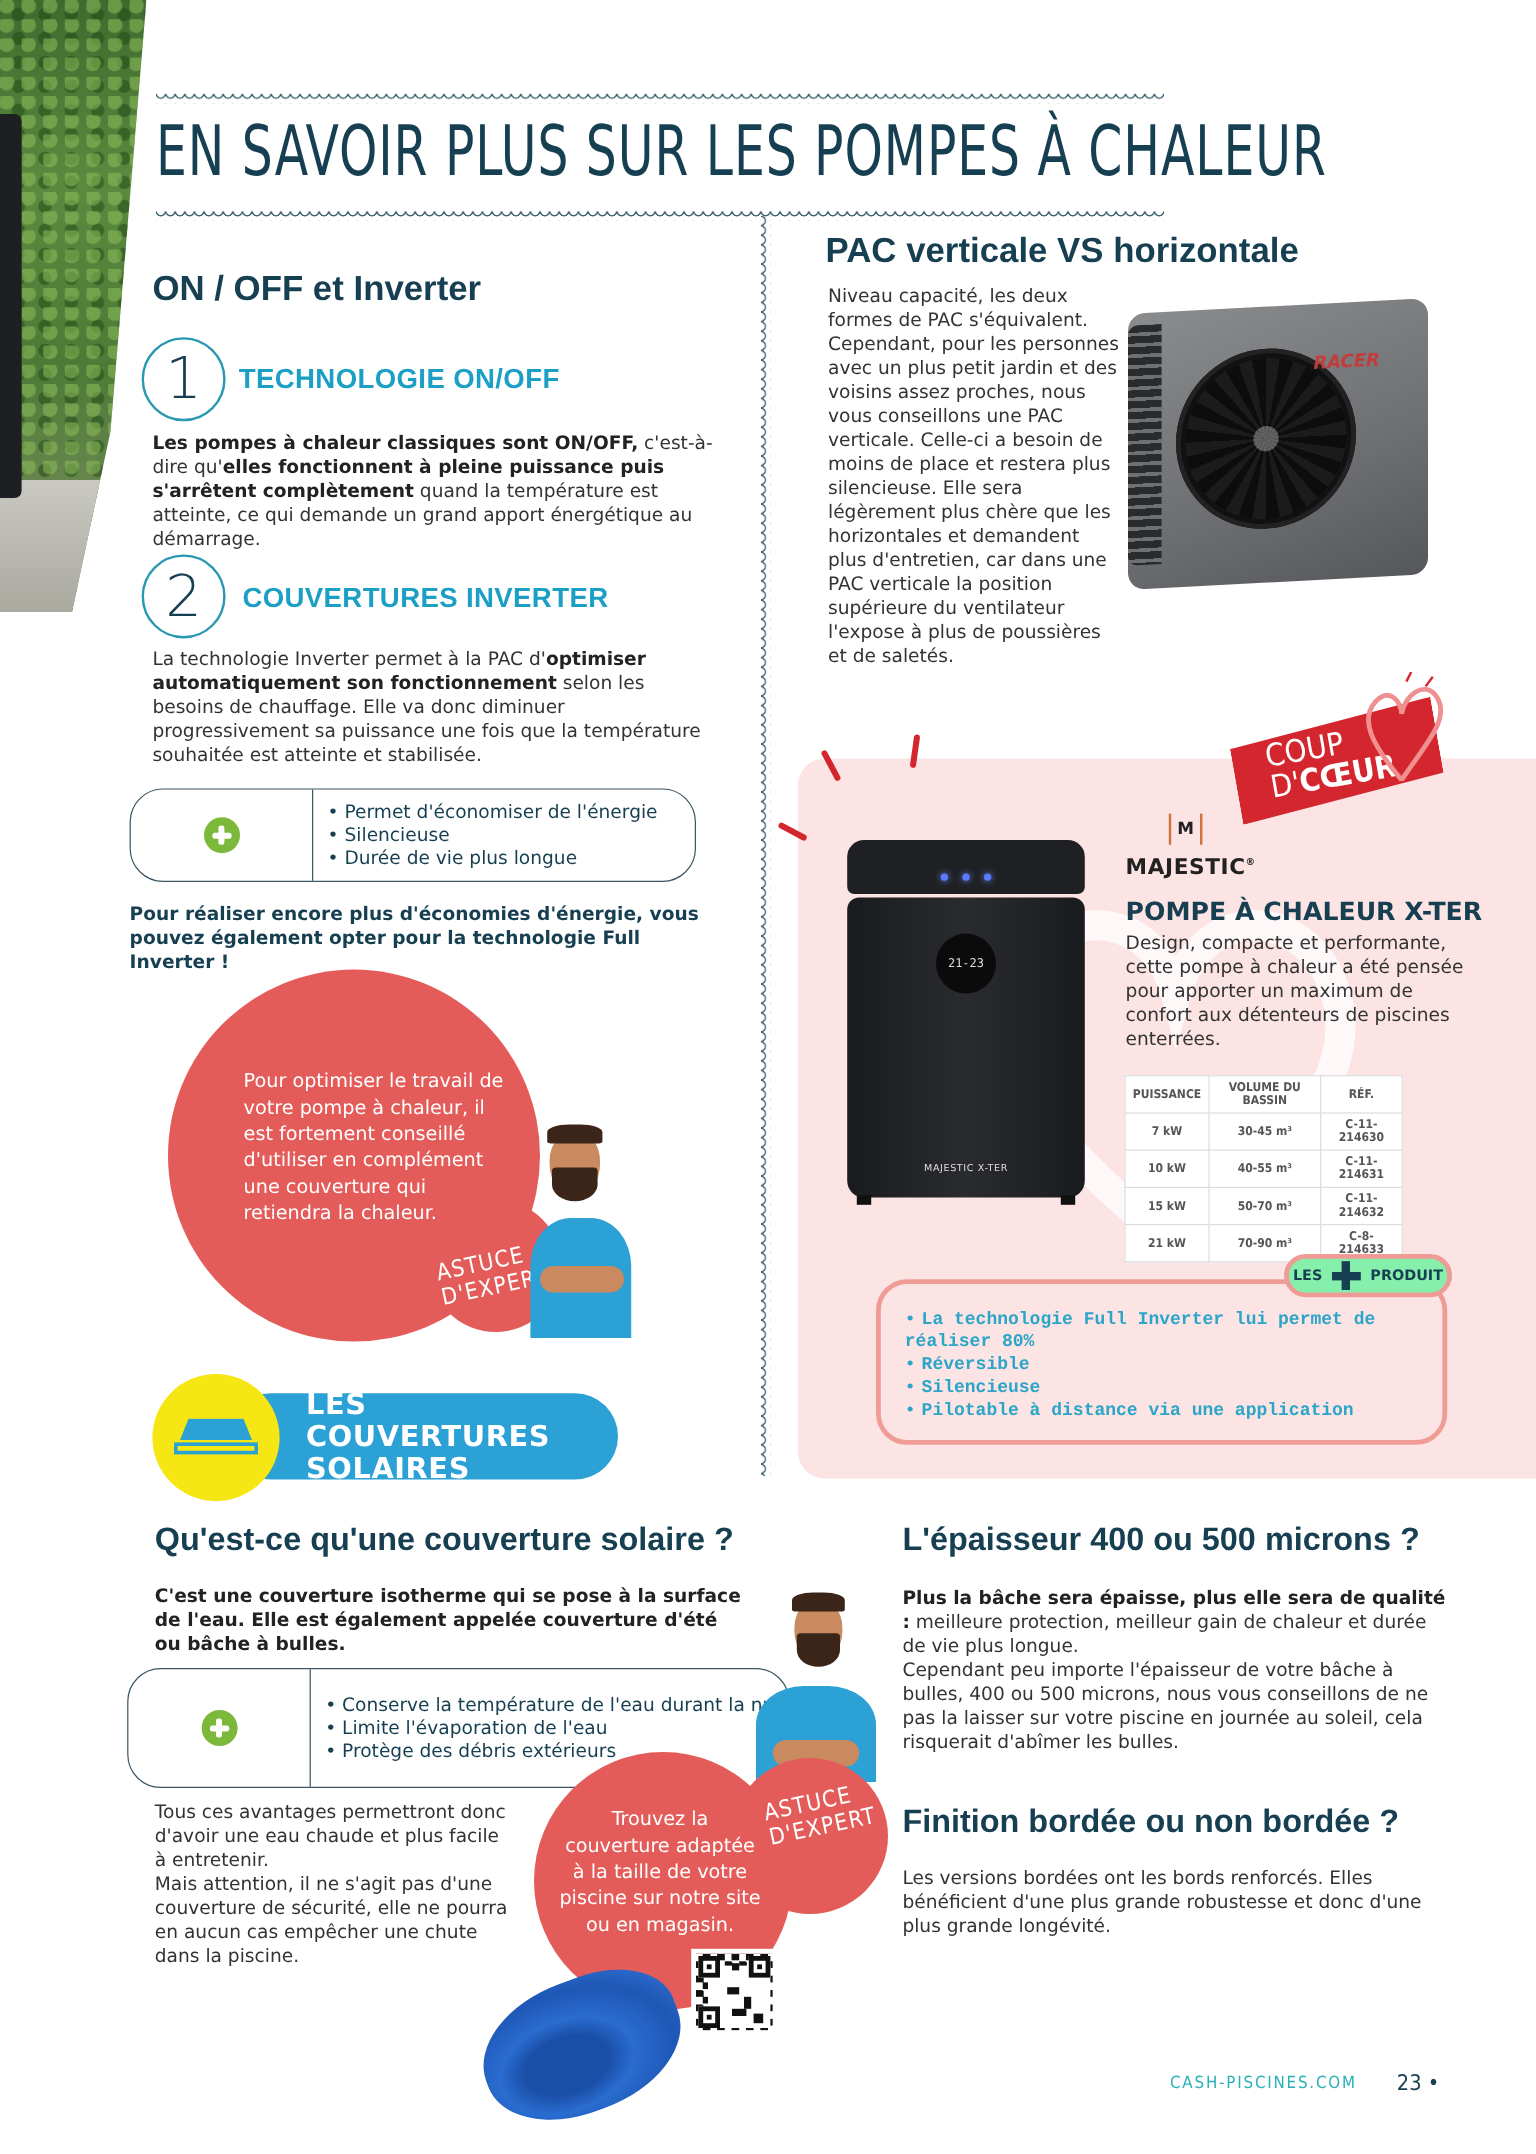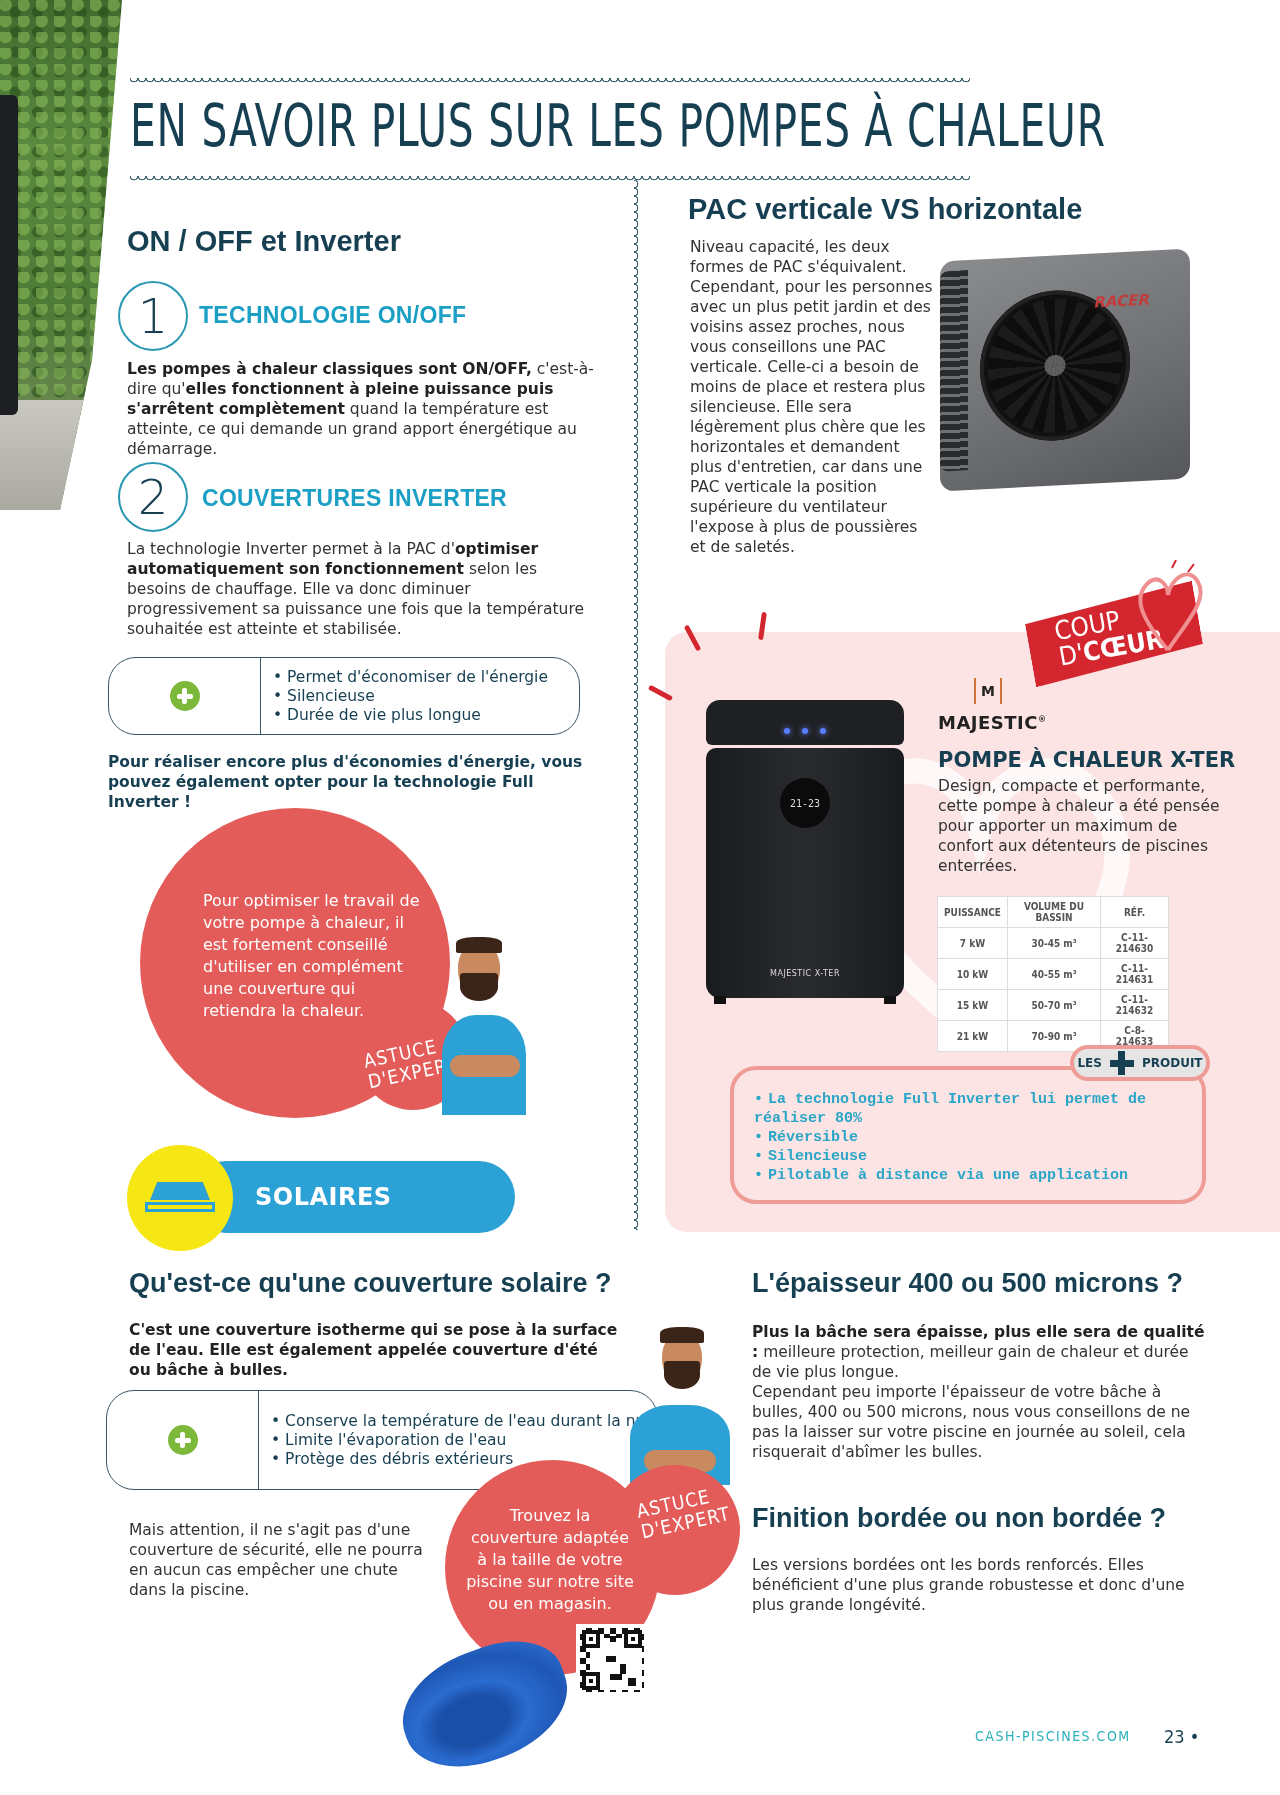--- a/index.html
+++ b/index.html
@@ -84,21 +84,21 @@
   .majestic-logo { left: 974px; top: 678px; width: 28px; height: 26px; border: 2px solid #d0743a; border-top: none; border-bottom: none; display:flex; align-items:center; justify-content:center; font-weight:bold; font-size: 14px; color: #222; }
   .majestic-name { left: 938px; top: 712px; font-weight: bold; font-size: 18px; color: #222; letter-spacing: .5px; }
   .product-title { left: 938px; top: 748px; font-size: 21px; font-weight: bold; color: #173f52; }
   .product-desc { left: 938px; top: 776px; width: 290px; font-size: 15.5px; line-height: 20px; color: #333; }
 
   table.specs { border-collapse: collapse; background: #fff; font-family: "DejaVu Sans Condensed", "DejaVu Sans", sans-serif; font-size: 10px; color: #555; }
   table.specs th, table.specs td { border: 1px solid #ddd; padding: 4px 6px; text-align: center; font-weight: bold; height: 24px; }
   table.specs th { height: 24px; }
 
   .plus-produit { left: 730px; top: 1066px; width: 476px; height: 138px; border: 4px solid #ef9c97; border-radius: 26px; font-family: Liberation Mono, monospace; }
-  .plus-produit-tag { left: 1070px; top: 1045px; width: 140px; height: 36px; background: #e5e5e5; border: 4px solid #ef9c97; border-radius: 18px; display:flex; align-items:center; justify-content:center; gap: 8px; font-weight:bold; font-size: 12px; color: #173f52; }
+  .plus-produit-tag { left: 1070px; top: 1045px; width: 140px; height: 36px; background: #86efac; border: 4px solid #ef9c97; border-radius: 18px; display:flex; align-items:center; justify-content:center; gap: 8px; font-weight:bold; font-size: 12px; color: #173f52; }
   .navy-plus { width: 24px; height: 24px; position: relative; }
   .navy-plus::before, .navy-plus::after { content:""; position:absolute; background:#173f52; }
   .navy-plus::before { left: 0; top: 8.5px; width: 24px; height: 7px; }
   .navy-plus::after { left: 8.5px; top: 0; width: 7px; height: 24px; }
   .plus-produit ul { list-style:none; padding: 20px 0 0 20px; }
   .plus-produit li { color: #2ba5c8; font-weight: bold; font-size: 15px; line-height: 19px; }
   .plus-produit li .bullet { display:inline-block; width: 14px; }
 
   
   .covers-pill { left: 190px; top: 1161px; width: 325px; height: 72px; background: #2ba1d6; border-radius: 36px; padding-left: 65px; display:flex; flex-direction:column; justify-content:center; }
@@ -280,20 +280,21 @@
     <li><span class="bullet">•</span><span>Pilotable à distance via une application</span></li>
   </ul>
 </div>
 <div class="abs plus-produit-tag">
   <span>LES</span>
   <span class="navy-plus"></span>
   <span>PRODUIT</span>
 </div>
 
 <div class="abs covers-pill">
+  <span>LES COUVERTURES</span>
   <span>SOLAIRES</span>
 </div>
 <div class="abs covers-circle">
   <div class="cover-icon">
     <div class="top"></div>
       <div class="base"></div>
   </div>
 </div>
 
 <h2 class="abs h2 h2-b" style="left:129px; top:1268px;">Qu'est-ce qu'une couverture solaire ?</h2>
@@ -304,21 +305,21 @@
     <div class="green-plus"></div>
   </div>
   <ul>
     <li>Conserve la température de l'eau durant la nuit</li>
     <li>Limite l'évaporation de l'eau</li>
     <li>Protège des débris extérieurs</li>
   </ul>
 </div>
 
 <p class="abs body-text" style="left:129px; top:1500px; width:300px;">
-  <br>
+  <span>Tous ces avantages permettront donc d'avoir une eau chaude et plus facile à entretenir.</span><br>
   <span>Mais attention, il ne s'agit pas d'une couverture de sécurité, elle ne pourra en aucun cas empêcher une chute dans la piscine.</span>
 </p>
 
 <div class="abs expert" style="left:630px; top:1325px; width:100px; height:160px;">
   <div class="shirt" style="left:0; top:80px; width:100px; height:80px;"></div>
   <div class="head" style="left:32px; top:8px; width:40px; height:52px;"></div>
   <div class="hair" style="left:30px; top:2px; width:44px; height:16px;"></div>
   <div class="beard" style="left:34px; top:36px; width:36px; height:28px;"></div>
   <div class="arms" style="left:14px; top:125px; width:72px; height:22px;"></div>
 </div>

